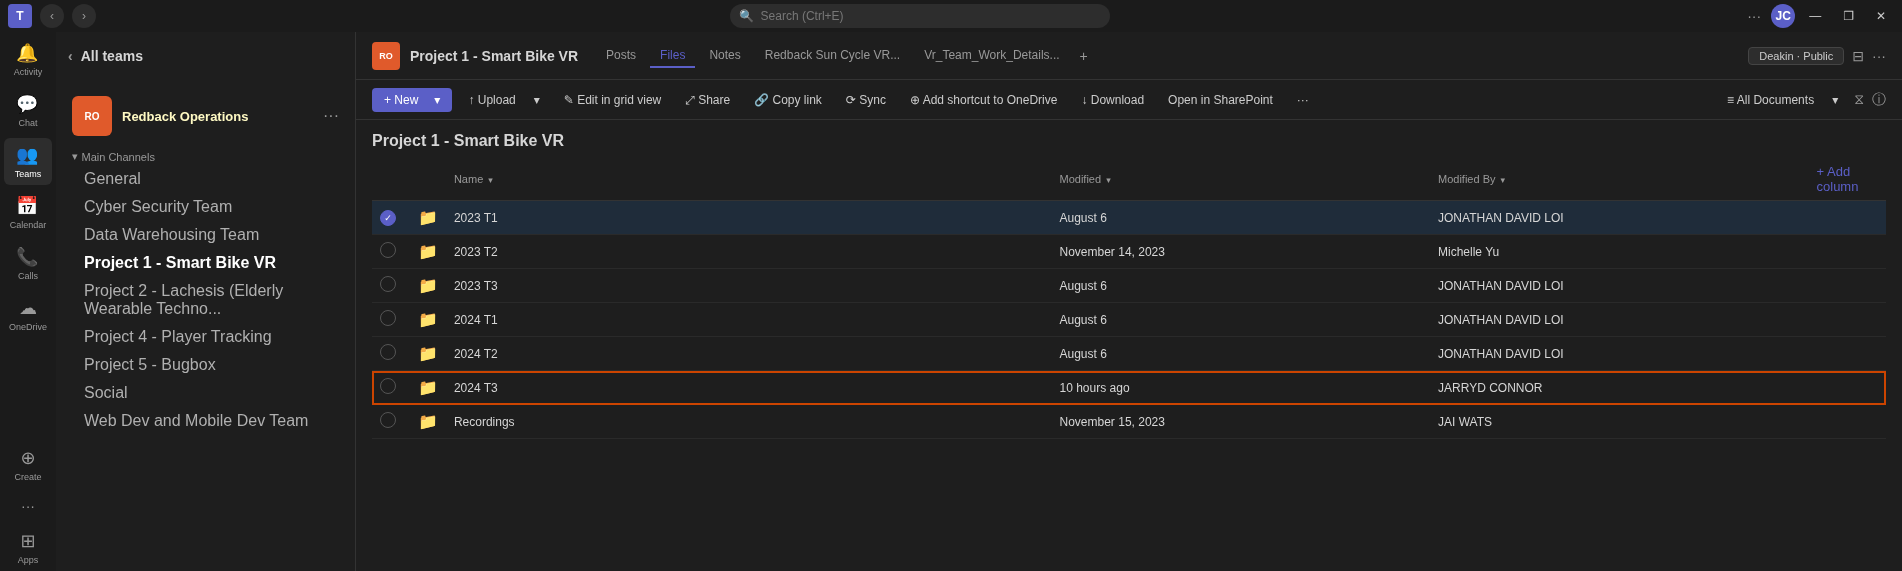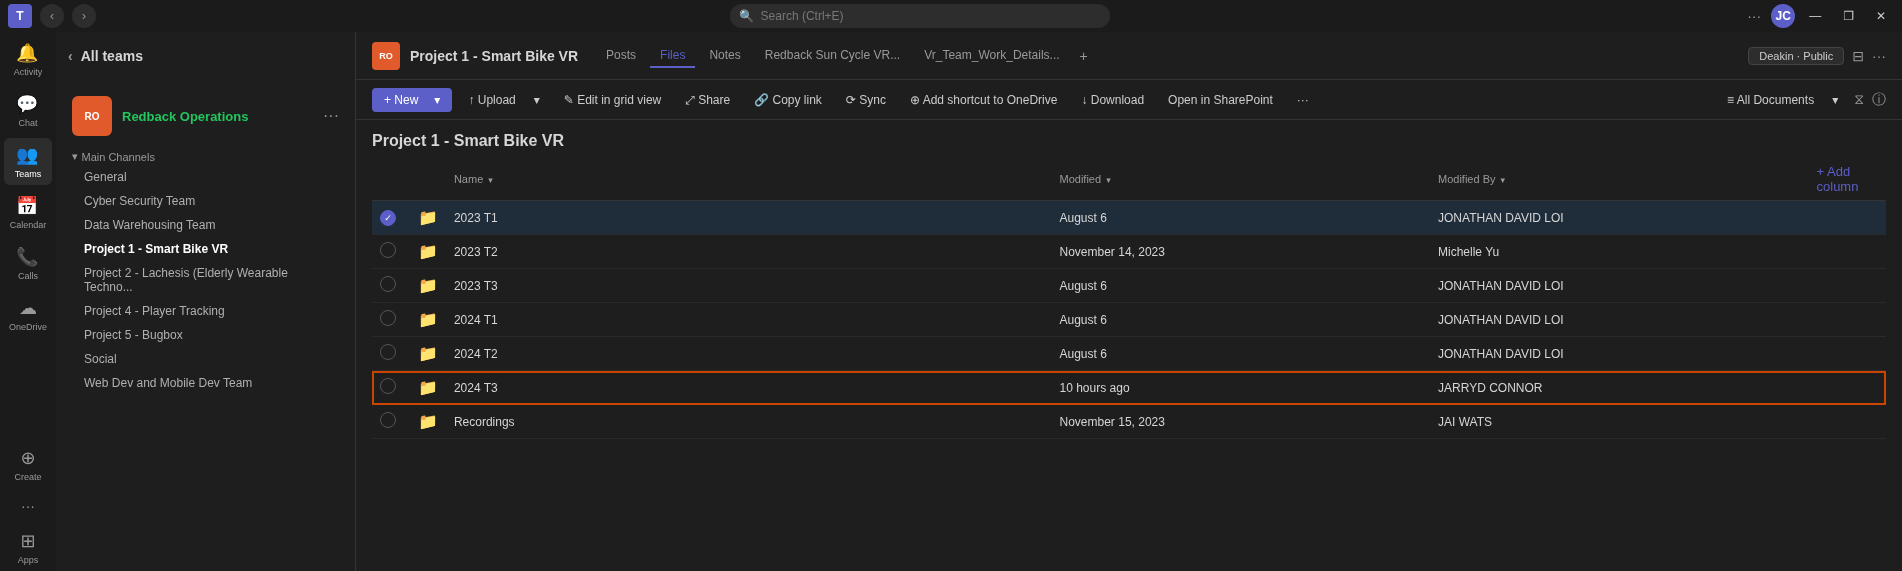--- a/index.html
+++ b/index.html
@@ -116,30 +116,30 @@
       display: flex; align-items: center;
       padding: 8px 16px;
       gap: 10px;
     }
     .team-logo {
       width: 40px; height: 40px; border-radius: 6px;
       background: #e05a2b;
       display: flex; align-items: center; justify-content: center;
       overflow: hidden;
     }
-    .team-name { font-size: 13px; font-weight: 600; color: #22c55e; }
+    .team-name { font-size: 13px; font-weight: 600; color: #fef9c3; }
     .team-more { margin-left: auto; color: #999; cursor: pointer; }
     .channel-group-label {
       font-size: 11px; color: #999;
       padding: 6px 16px 2px;
       display: flex; align-items: center; gap: 4px;
     }
     .channel-item {
       padding: 5px 16px 5px 24px;
-      font-size: 12px;
+      font-size: 16px;
       color: #b0b0b0;
       cursor: pointer;
       border-radius: 4px;
       margin: 0 4px;
     }
     .channel-item.selected { color: white; font-weight: 600; }
 
     
     .main-content {
       flex: 1;

